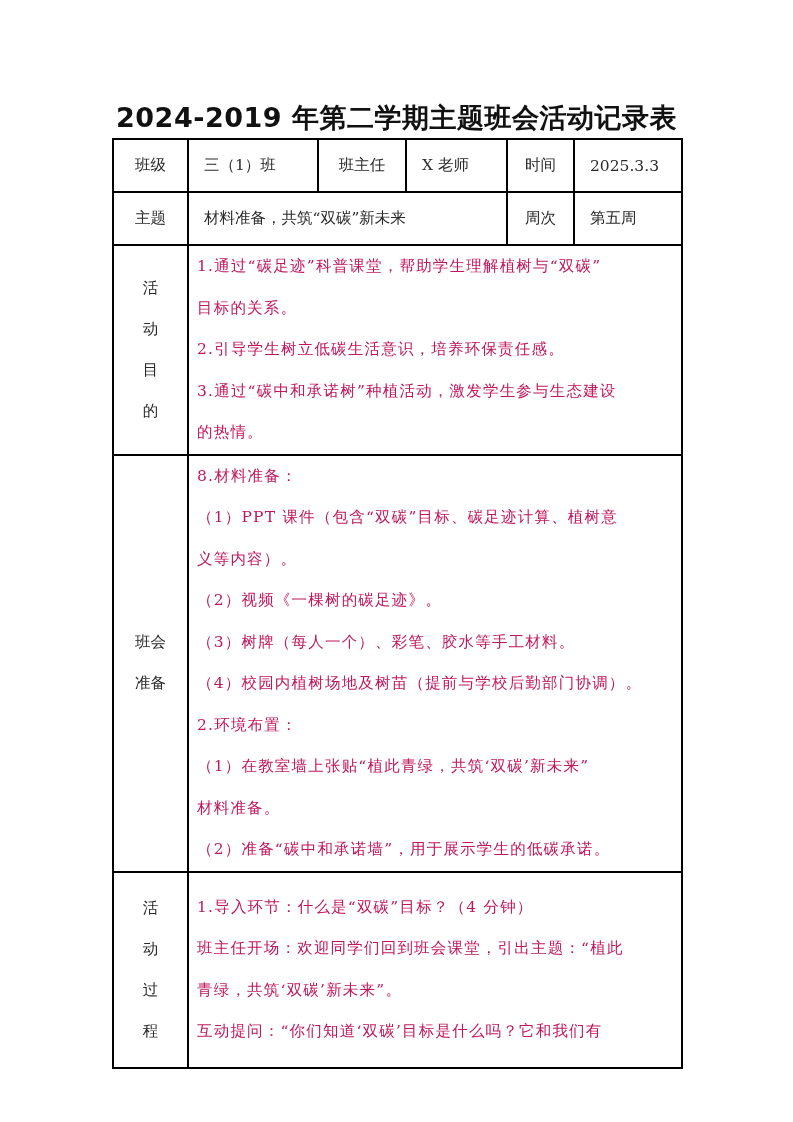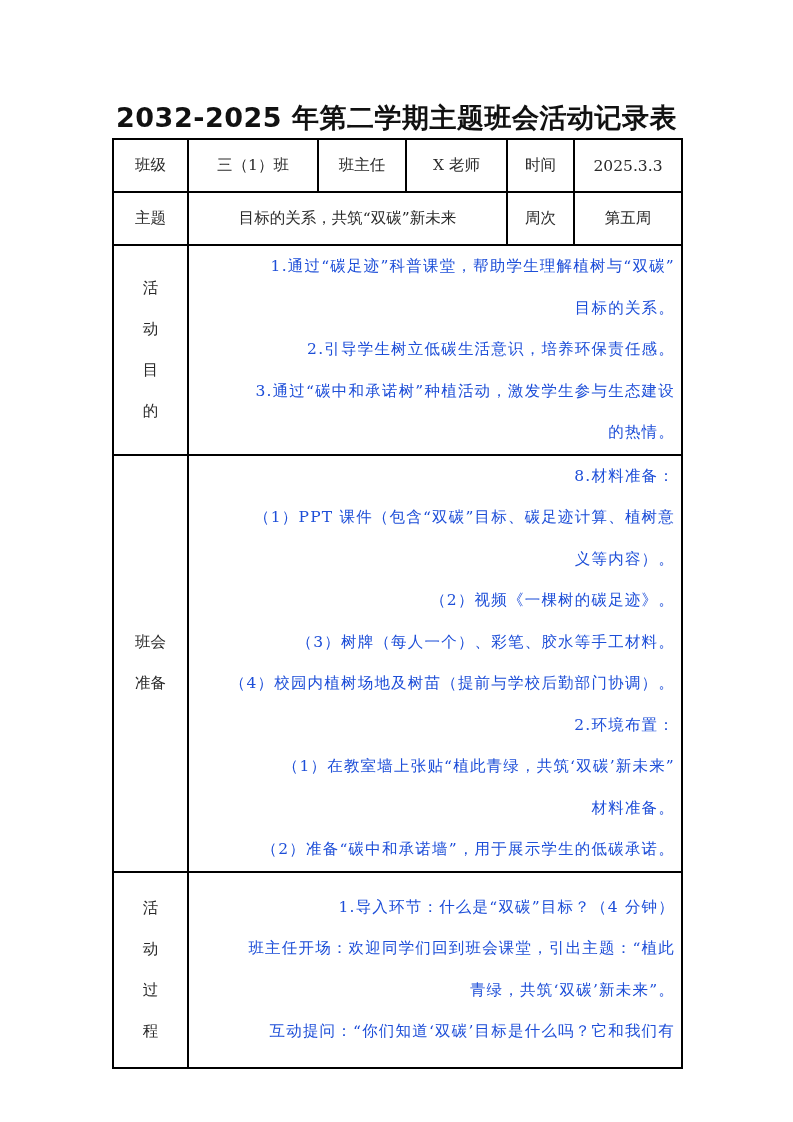--- a/index.html
+++ b/index.html
@@ -5,32 +5,32 @@
   html, body { margin: 0; padding: 0; background: #ffffff; }
   body { width: 793px; height: 1122px; position: relative; overflow: hidden;
          font-family: "DejaVu Serif", "Liberation Serif", serif; color: #1a1a1a; }
   .title { position: absolute; top: 98px; left: 0; width: 793px; text-align: center;
            font-family: "DejaVu Sans", "Liberation Sans", sans-serif; font-size: 27px;
            font-weight: bold; letter-spacing: 0.5px; color: #111; line-height: 40px; }
   table.record { position: absolute; top: 138px; left: 112px; border-collapse: collapse;
                  table-layout: fixed; width: 569px; }
   table.record td { border: 2px solid #000; padding: 15px; font-size: 15.5px; vertical-align: middle; }
   .lbl { text-align: center; color: #2a2a2a; }
-  .val { text-align: center; color: #2a2a2a; margin-left: 48px; }
+  .val { color: #2a2a2a; margin-left: 48px; }
   .body-cell { padding: 0 6px 0 8px !important; text-align: left; }
-  .line { line-height: 41.5px; white-space: nowrap; letter-spacing: 1.2px; color: #1d4ed8; text-align: right; }
+  .line { line-height: 41.5px; white-space: nowrap; letter-spacing: 1.2px; color: #be185d; }
   .vlabel { display: flex; flex-direction: column; align-items: center; }
   .vlabel span { line-height: 41px; }
   .row-h1 { height: 41px; }
   .row-h2 { height: 26px; }
 </style>
 </head>
 <body>
 
-<div class="title">2032-2025 年第二学期主题班会活动记录表</div>
+<div class="title">2024-2019 年第二学期主题班会活动记录表</div>
 
 <table class="record">
   <colgroup>
     <col style="width:75px">
     <col style="width:130px">
     <col style="width:88px">
     <col style="width:101px">
     <col style="width:67px">
     <col style="width:108px">
   </colgroup>
@@ -38,21 +38,21 @@
       <tr class="row-h1">
     <td class="lbl">班级</td>
     <td class="val">三（1）班</td>
     <td class="lbl">班主任</td>
     <td class="val">X 老师</td>
     <td class="lbl">时间</td>
     <td class="val">2025.3.3</td>
   </tr>
   <tr class="row-h2">
     <td class="lbl">主题</td>
-    <td class="val" colspan="3">目标的关系，共筑“双碳”新未来</td>
+    <td class="val" colspan="3">材料准备，共筑“双碳”新未来</td>
     <td class="lbl">周次</td>
     <td class="val">第五周</td>
   </tr>
   <tr style="height:208px">
     <td class="lbl">
       <div class="vlabel">
         <span>活</span>
         <span>动</span>
         <span>目</span>
         <span>的</span>

